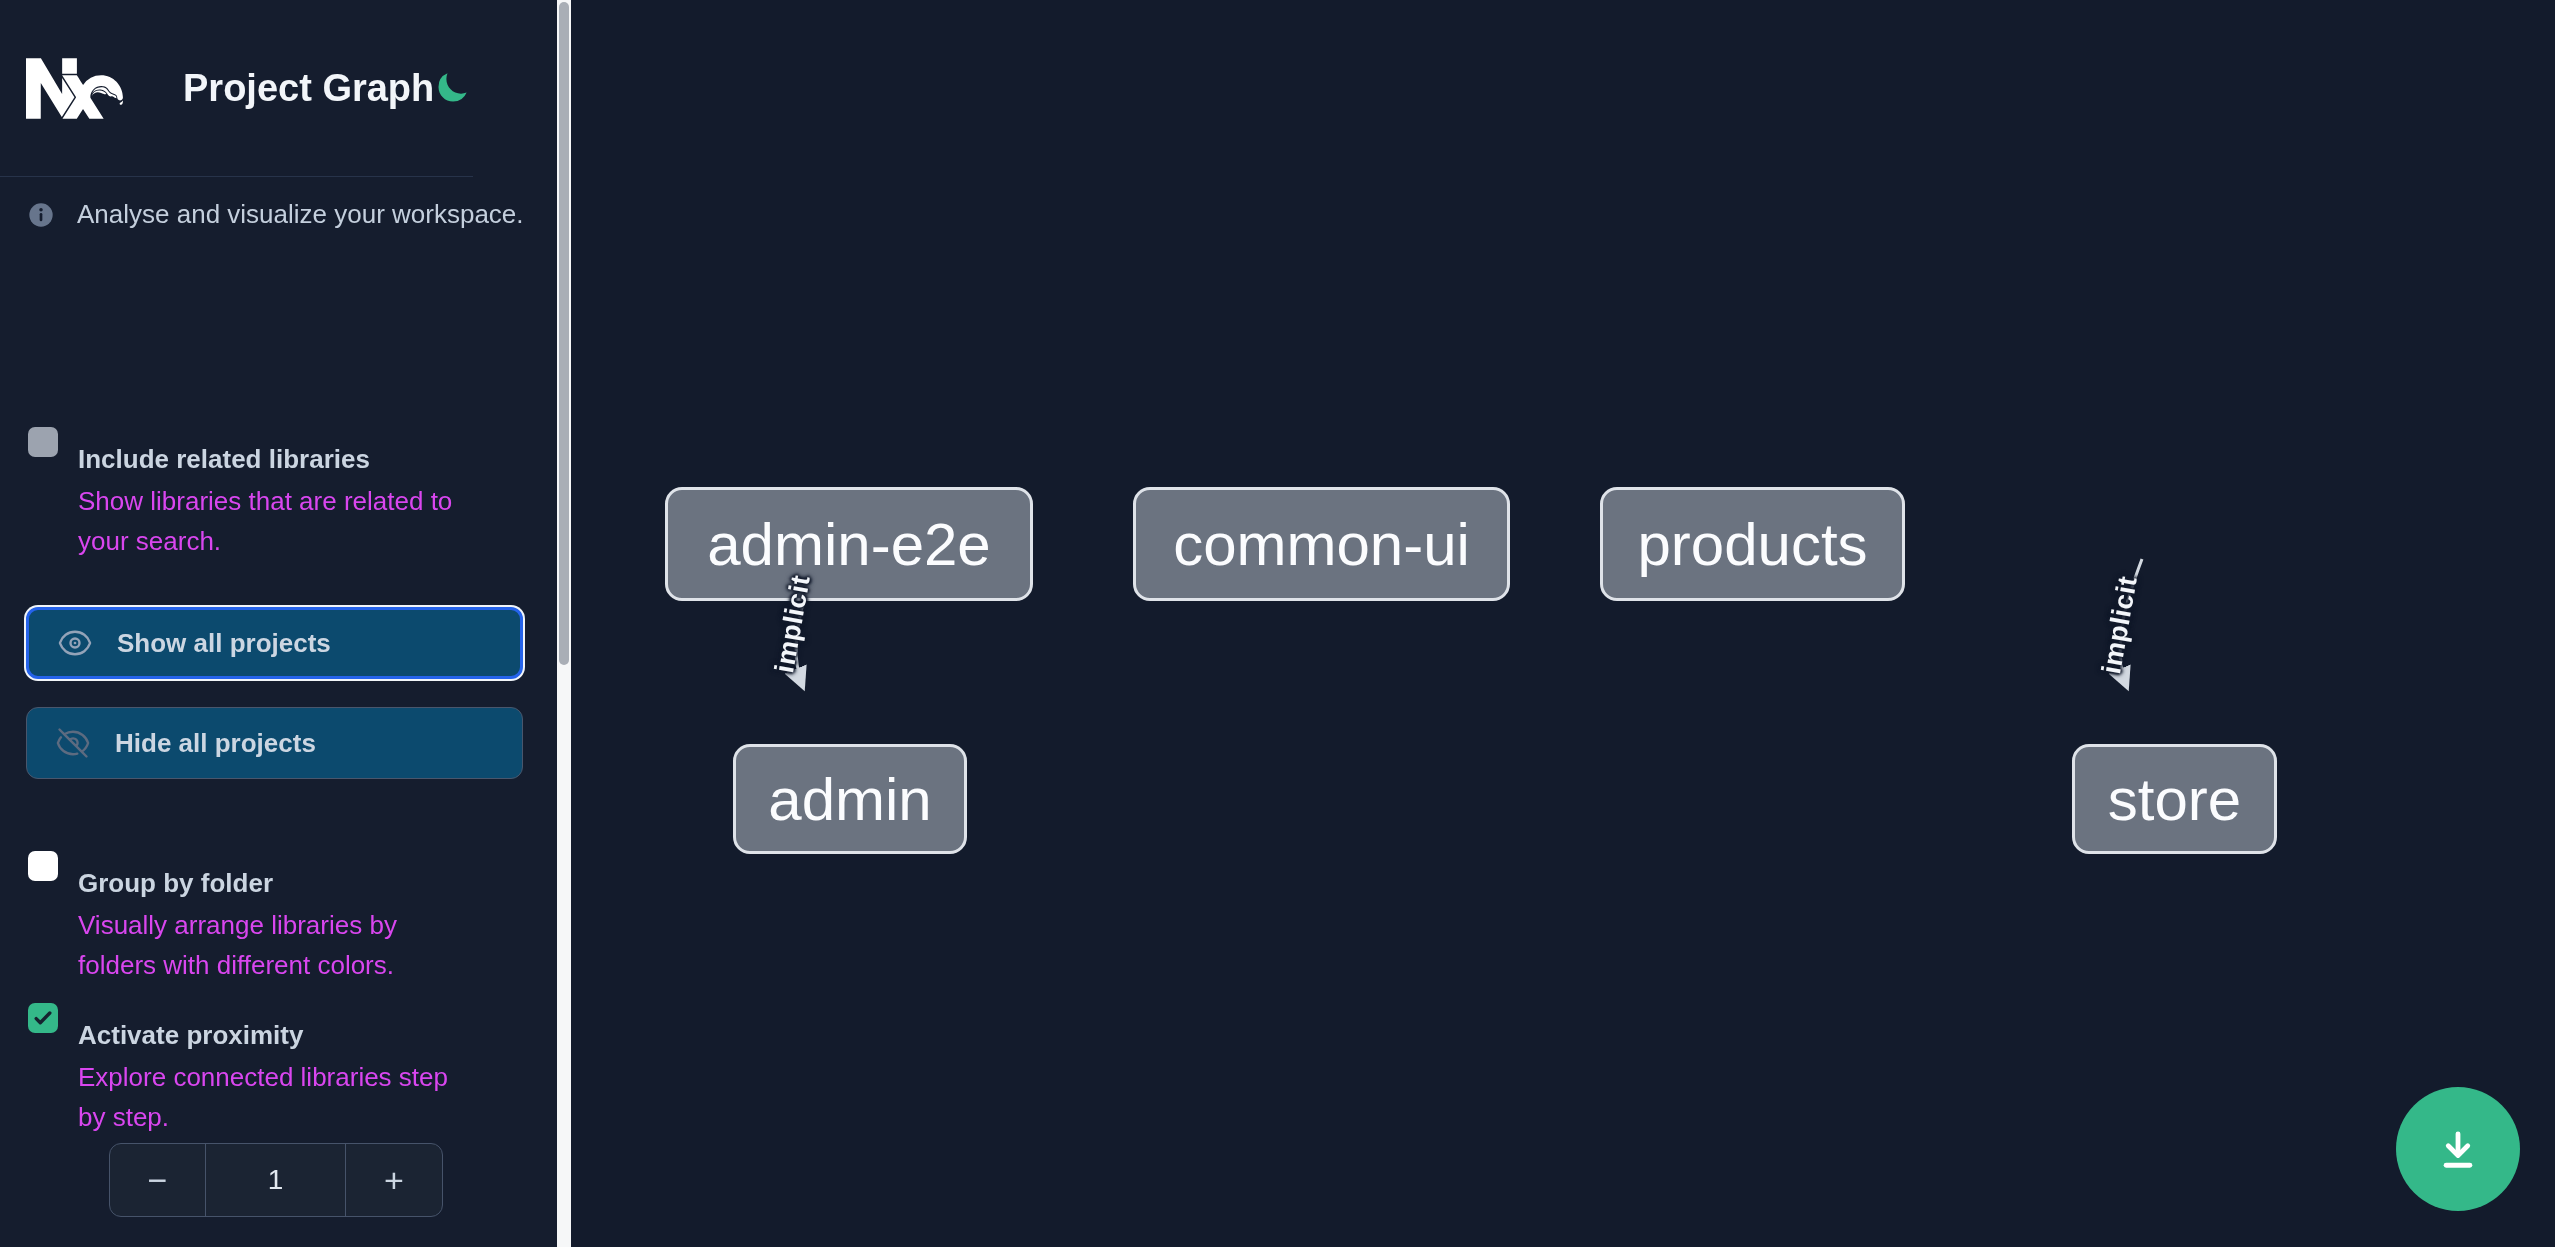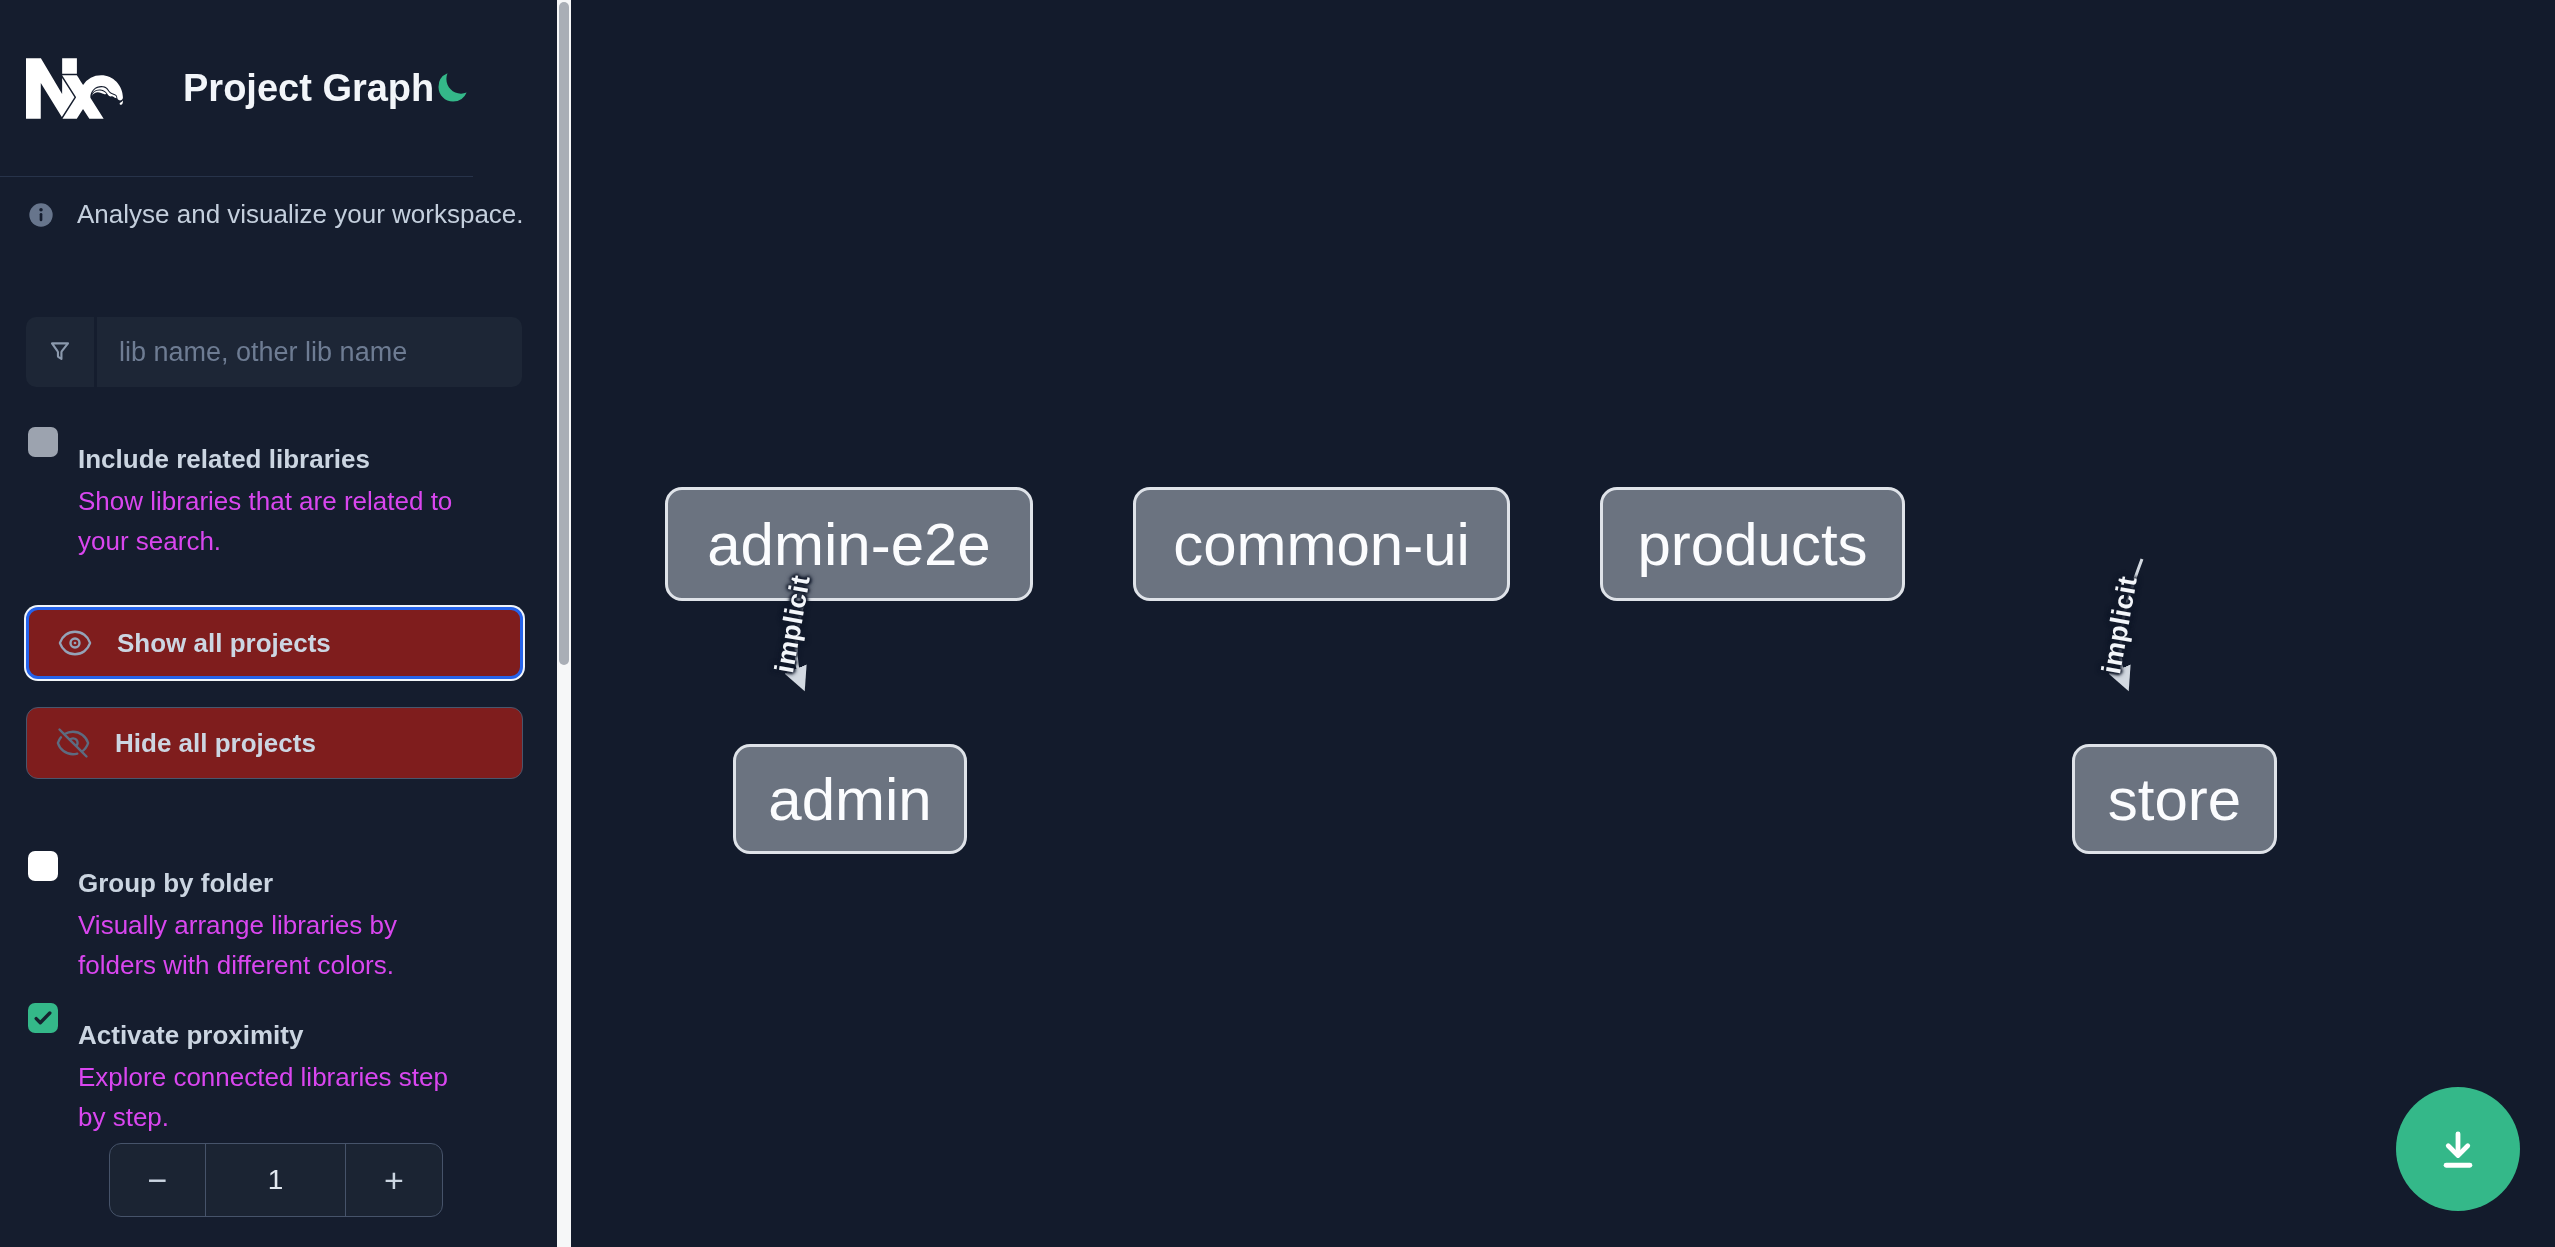--- a/index.html
+++ b/index.html
@@ -40,21 +40,21 @@
   .opt-prox { top:998px; }
   .cb { width:30px; height:30px; border-radius:7px; flex:none; margin-top:5px;
     display:flex; align-items:center; justify-content:center; box-sizing:border-box; }
   .cb-gray { background:#9ca3af; }
   .cb-white { background:#ffffff; }
   .cb-green { background:#34b889; }
   .opt-title { font-size:26px; font-weight:600; color:#cbd5e1; line-height:38px;margin-top:18px; }
   .opt-desc { font-size:26px; color:#d946ef; line-height:40px; margin-top:3px; }
 
   .btn { position:absolute; left:26px; width:497px; height:72px; border-radius:12px;
-    background:#7f1d1d; border:1px solid #49566c; box-sizing:border-box;
+    background:#0c4a6e; border:1px solid #49566c; box-sizing:border-box;
     display:flex; align-items:center; gap:24px; padding:0 0 0 28px;
     color:#ccd6e2; font-size:26px; font-weight:600; font-family:inherit; cursor:pointer; }
   .btn-show { top:607px; border:3px solid #2563eb; box-shadow:0 0 0 2px #f1f5f9; }
   .btn-hide { top:707px; }
   .btn .ico { flex:none; display:flex; }
 
   .stepper { position:absolute; left:109px; top:1143px; width:334px; height:74px;
     border:1px solid #46536a; border-radius:12px; background:#1b2433;
     display:flex; box-sizing:border-box; overflow:hidden; }
   .stepper button { width:96px; background:transparent; border:none; cursor:pointer;
@@ -113,28 +113,20 @@
 
     <div class="info-row">
       <svg width="28" height="28" viewBox="0 0 24 24" aria-hidden="true">
         <circle cx="12" cy="12" r="10" fill="#67758c"></circle>
         <circle cx="12" cy="7.4" r="1.5" fill="#151d2e"></circle>
         <rect x="10.85" y="10.2" width="2.3" height="7.2" rx="1.15" fill="#151d2e"></rect>
       </svg>
       <span>Analyse and visualize your workspace.</span>
     </div>
 
-    <div class="search-box">
-      <span class="filter-cell">
-        <svg width="32" height="32" viewBox="0 0 24 24" fill="none" aria-hidden="true">
-          <path d="M6 5.5h12l-4.6 5.8a1.5 1.5 0 0 0-.33.94v4.96l-2.14-1.35a1 1 0 0 1-.47-.85v-2.76a1.5 1.5 0 0 0-.33-.94L6 5.5Z" stroke="#8b99ad" stroke-width="1.6" stroke-linejoin="round"></path>
-        </svg>
-      </span>
-      <input type="text" value="" placeholder="lib name, other lib name" style="">
-    </div>
 
     <label class="opt opt-include">
       <span class="cb cb-gray"></span>
       <span>
         <div class="opt-title">Include related libraries</div>
         <div class="opt-desc">
           <div>Show libraries that are related to</div>
           <div>your search.</div>
         </div>
       </span>

